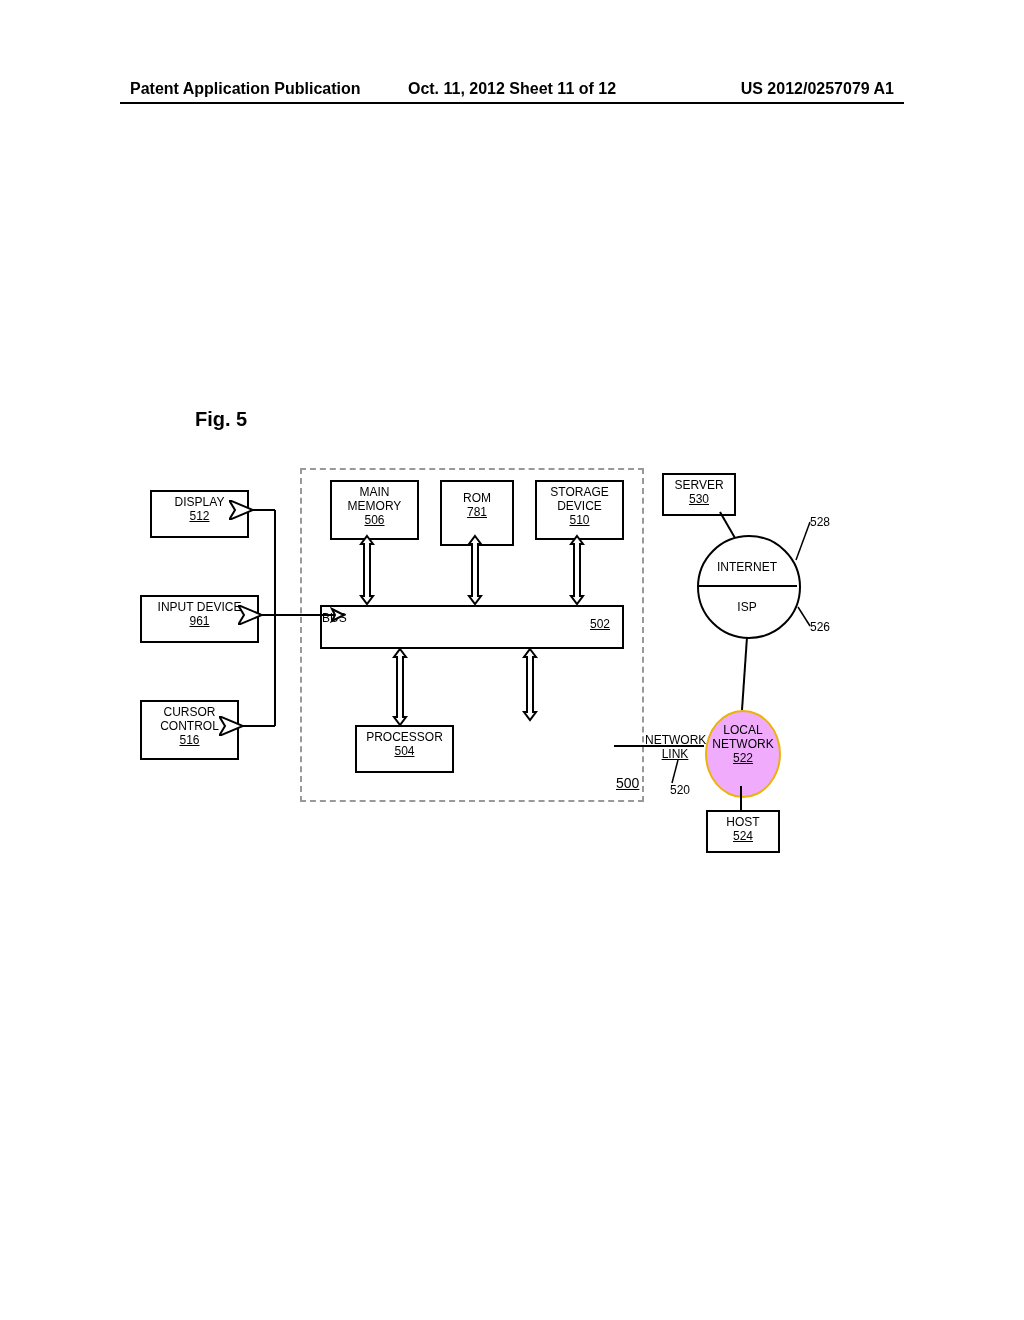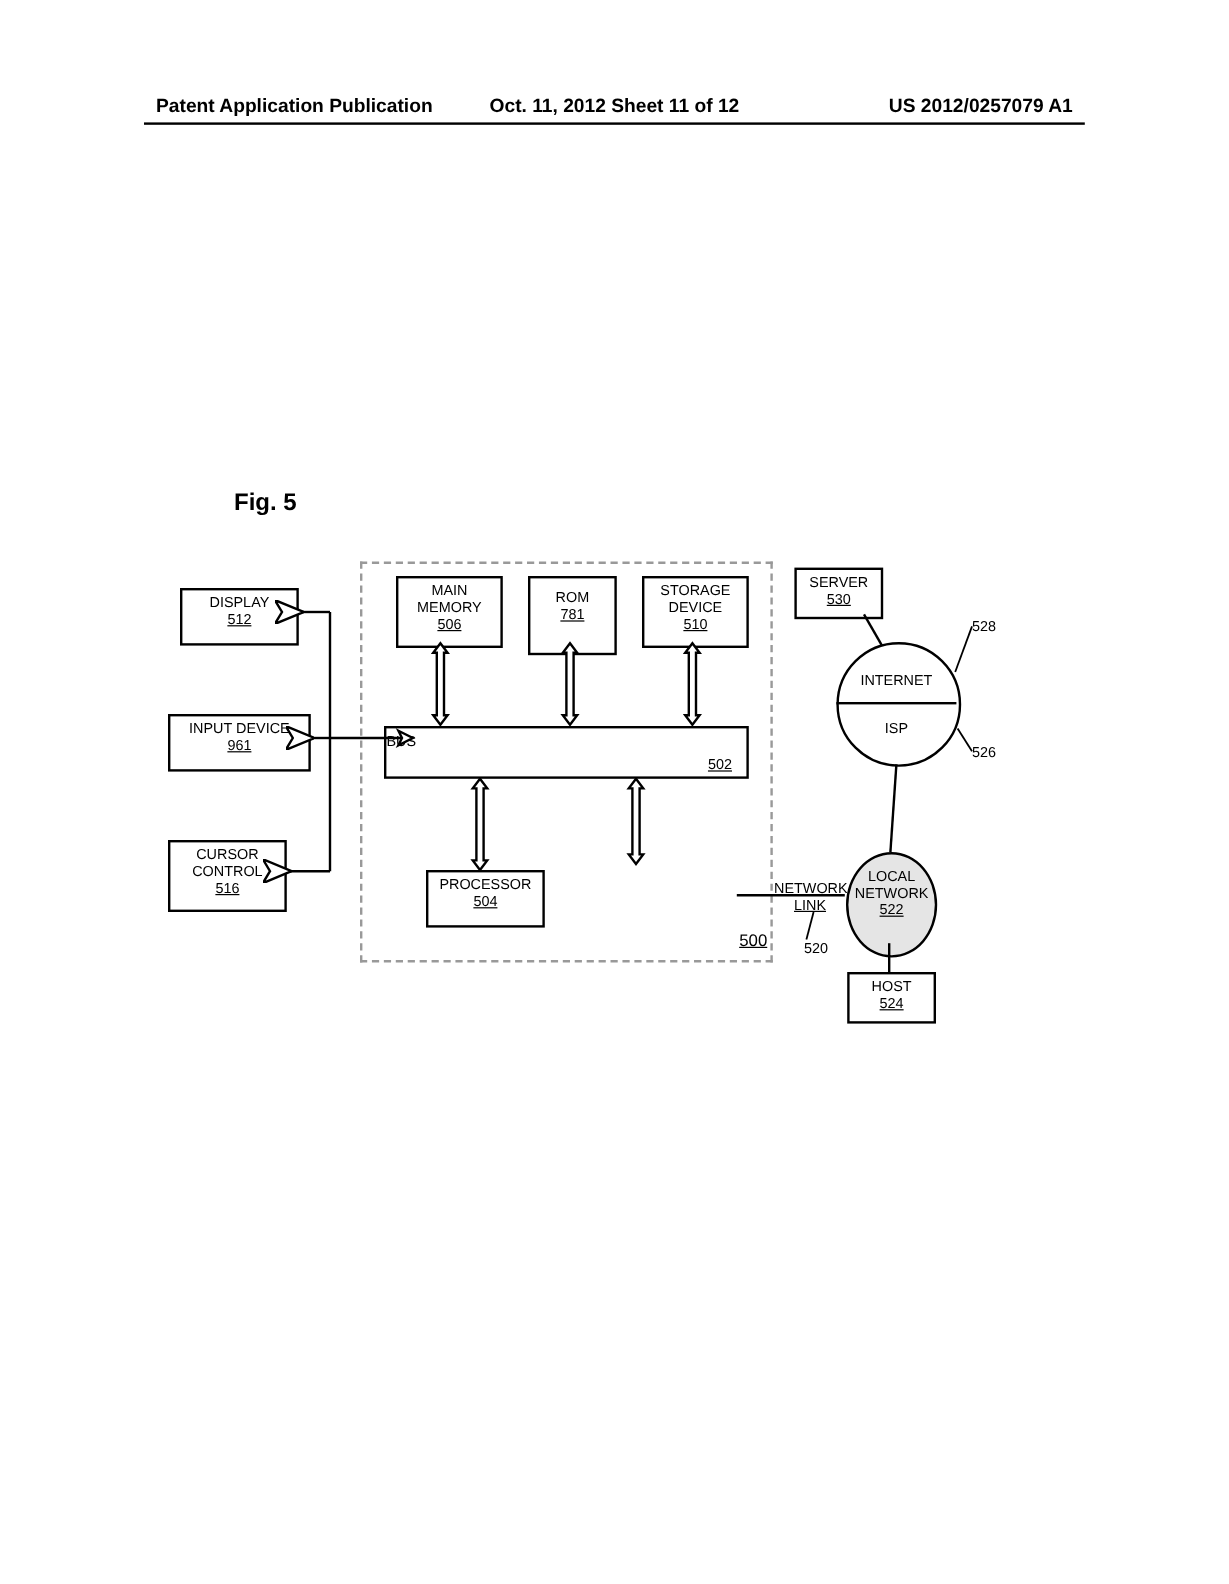--- a/index.html
+++ b/index.html
@@ -57,23 +57,23 @@
     border: 2px dashed #999;
   }
   svg.overlay {
     position: absolute;
     left: 0; top: 0;
     width: 1024px; height: 1320px;
     pointer-events: none;
   }
   .circle {
     position: absolute;
-    border: 2px solid #000000;
+    border: 2px solid #eab308;
     border-radius: 50%;
-    background: #e5e5e5;
+    background: #f0abfc;
     text-align: center;
     line-height: 1.15;
     font-size: 12px;
   }
   .big-circle {
     position: absolute;
     width: 100px; height: 100px;
     border: 2px solid #000;
     border-radius: 50%;
     background: #fff;
@@ -124,21 +124,21 @@
     <div class="ref">781</div>
   </div>
   <div class="box" style="left:535px; top:480px; width:85px; height:52px;">
     <div>STORAGE</div>
     <div>DEVICE</div>
     <div class="ref">510</div>
   </div>
 
   <div class="bus" style="left:320px; top:605px; width:300px; height:40px;">
     <div style="position:relative; top:4px;">BUS</div>
-    <div class="ref" style="position:absolute; right:12px; bottom:3px;">502</div>
+    <div class="ref" style="position:absolute; right:12px; bottom:16px;">502</div>
   </div>
 
   <div class="box" style="left:355px; top:725px; width:95px; height:40px;">
     <div>PROCESSOR</div>
     <div class="ref">504</div>
   </div>
 
   <div class="label ref" style="left:616px; top:775px; font-size:14px;">500</div>
 
   <div class="box" style="left:662px; top:473px; width:70px; height:35px;">

